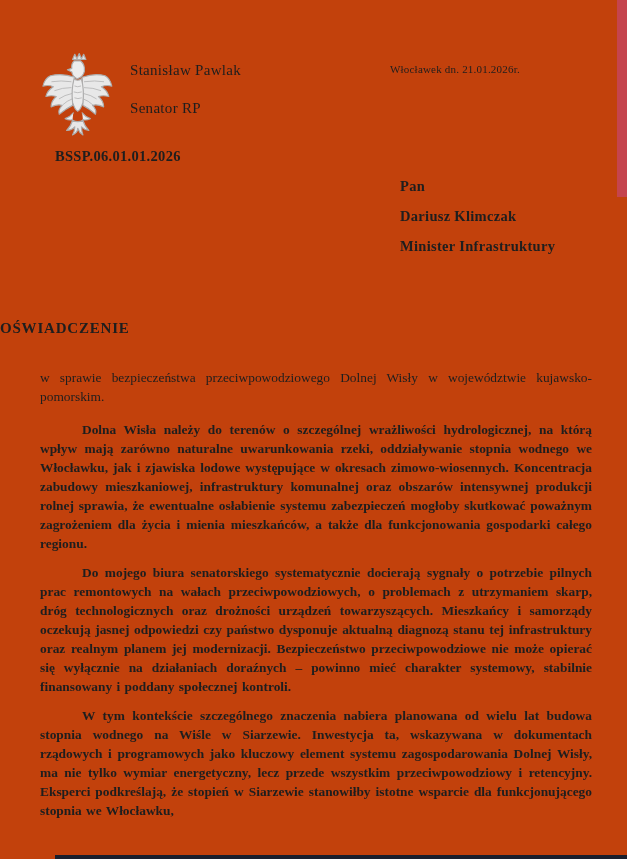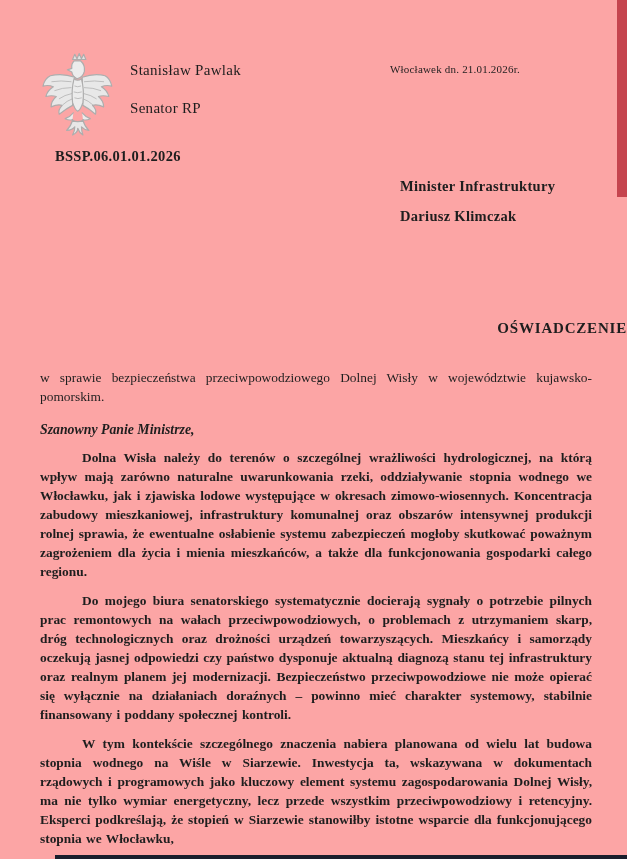--- a/index.html
+++ b/index.html
@@ -6,21 +6,21 @@
     margin: 0;
     padding: 0;
     background: #e8e8e8;
     font-family: "Liberation Serif", serif;
   }
   .page {
     position: relative;
     width: 627px;
     height: 859px;
     margin: 0 auto;
-    background: #fca5a5;
+    background: #c2410c;
     color: #1e1e1e;
     overflow: hidden;
   }
   
   .red-bar {
     position: absolute;
     top: 0;
     right: 0;
     width: 10px;
     height: 197px;
@@ -81,21 +81,21 @@
   }
   .recipient div {
     margin-bottom: 13px;
     letter-spacing: 0.3px;
   }
   .doc-title {
     position: absolute;
     top: 320px;
     left: 0;
     width: 100%;
-    text-align: right;
+    text-align: left;
     font-size: 15px;
     font-weight: bold;
     letter-spacing: 0.8px;
   }
   .content {
     position: absolute;
     top: 352px;
     left: 40px;
     width: 552px;
     font-size: 13.4px;
@@ -152,29 +152,29 @@
       </g>
     </svg>
   </div>
 
   <div class="sender-name">Stanisław Pawlak</div>
   <div class="sender-title">Senator RP</div>
   <div class="place-date">Włocławek dn. 21.01.2026r.</div>
   <div class="reference">BSSP.06.01.01.2026</div>
 
   <div class="recipient">
+    <div>Pan</div>
+    <div>Dariusz Klimczak</div>
     <div>Minister Infrastruktury</div>
-    <div>Dariusz Klimczak</div>
   </div>
 
   <div class="doc-title">OŚWIADCZENIE</div>
 
   <div class="content">
     <p class="subject">w sprawie bezpieczeństwa przeciwpowodziowego Dolnej Wisły w województwie kujawsko-pomorskim.</p>
-    <p class="greeting">Szanowny Panie Ministrze,</p>
     <p class="body-paragraph">Dolna Wisła należy do terenów o szczególnej wrażliwości hydrologicznej, na którą wpływ mają zarówno naturalne uwarunkowania rzeki, oddziaływanie stopnia wodnego we Włocławku, jak i zjawiska lodowe występujące w okresach zimowo-wiosennych. Koncentracja zabudowy mieszkaniowej, infrastruktury komunalnej oraz obszarów intensywnej produkcji rolnej sprawia, że ewentualne osłabienie systemu zabezpieczeń mogłoby skutkować poważnym zagrożeniem dla życia i mienia mieszkańców, a także dla funkcjonowania gospodarki całego regionu.</p>
     <p class="body-paragraph">Do mojego biura senatorskiego systematycznie docierają sygnały o potrzebie pilnych prac remontowych na wałach przeciwpowodziowych, o problemach z utrzymaniem skarp, dróg technologicznych oraz drożności urządzeń towarzyszących. Mieszkańcy i samorządy oczekują jasnej odpowiedzi czy państwo dysponuje aktualną diagnozą stanu tej infrastruktury oraz realnym planem jej modernizacji. Bezpieczeństwo przeciwpowodziowe nie może opierać się wyłącznie na działaniach doraźnych – powinno mieć charakter systemowy, stabilnie finansowany i poddany społecznej kontroli.</p>
     <p class="body-paragraph">W tym kontekście szczególnego znaczenia nabiera planowana od wielu lat budowa stopnia wodnego na Wiśle w Siarzewie. Inwestycja ta, wskazywana w dokumentach rządowych i programowych jako kluczowy element systemu zagospodarowania Dolnej Wisły, ma nie tylko wymiar energetyczny, lecz przede wszystkim przeciwpowodziowy i retencyjny. Eksperci podkreślają, że stopień w Siarzewie stanowiłby istotne wsparcie dla funkcjonującego stopnia we Włocławku,</p>
   </div>
 
   <div class="bottom-bar"></div>
 
 </div>
 
 </body></html>

